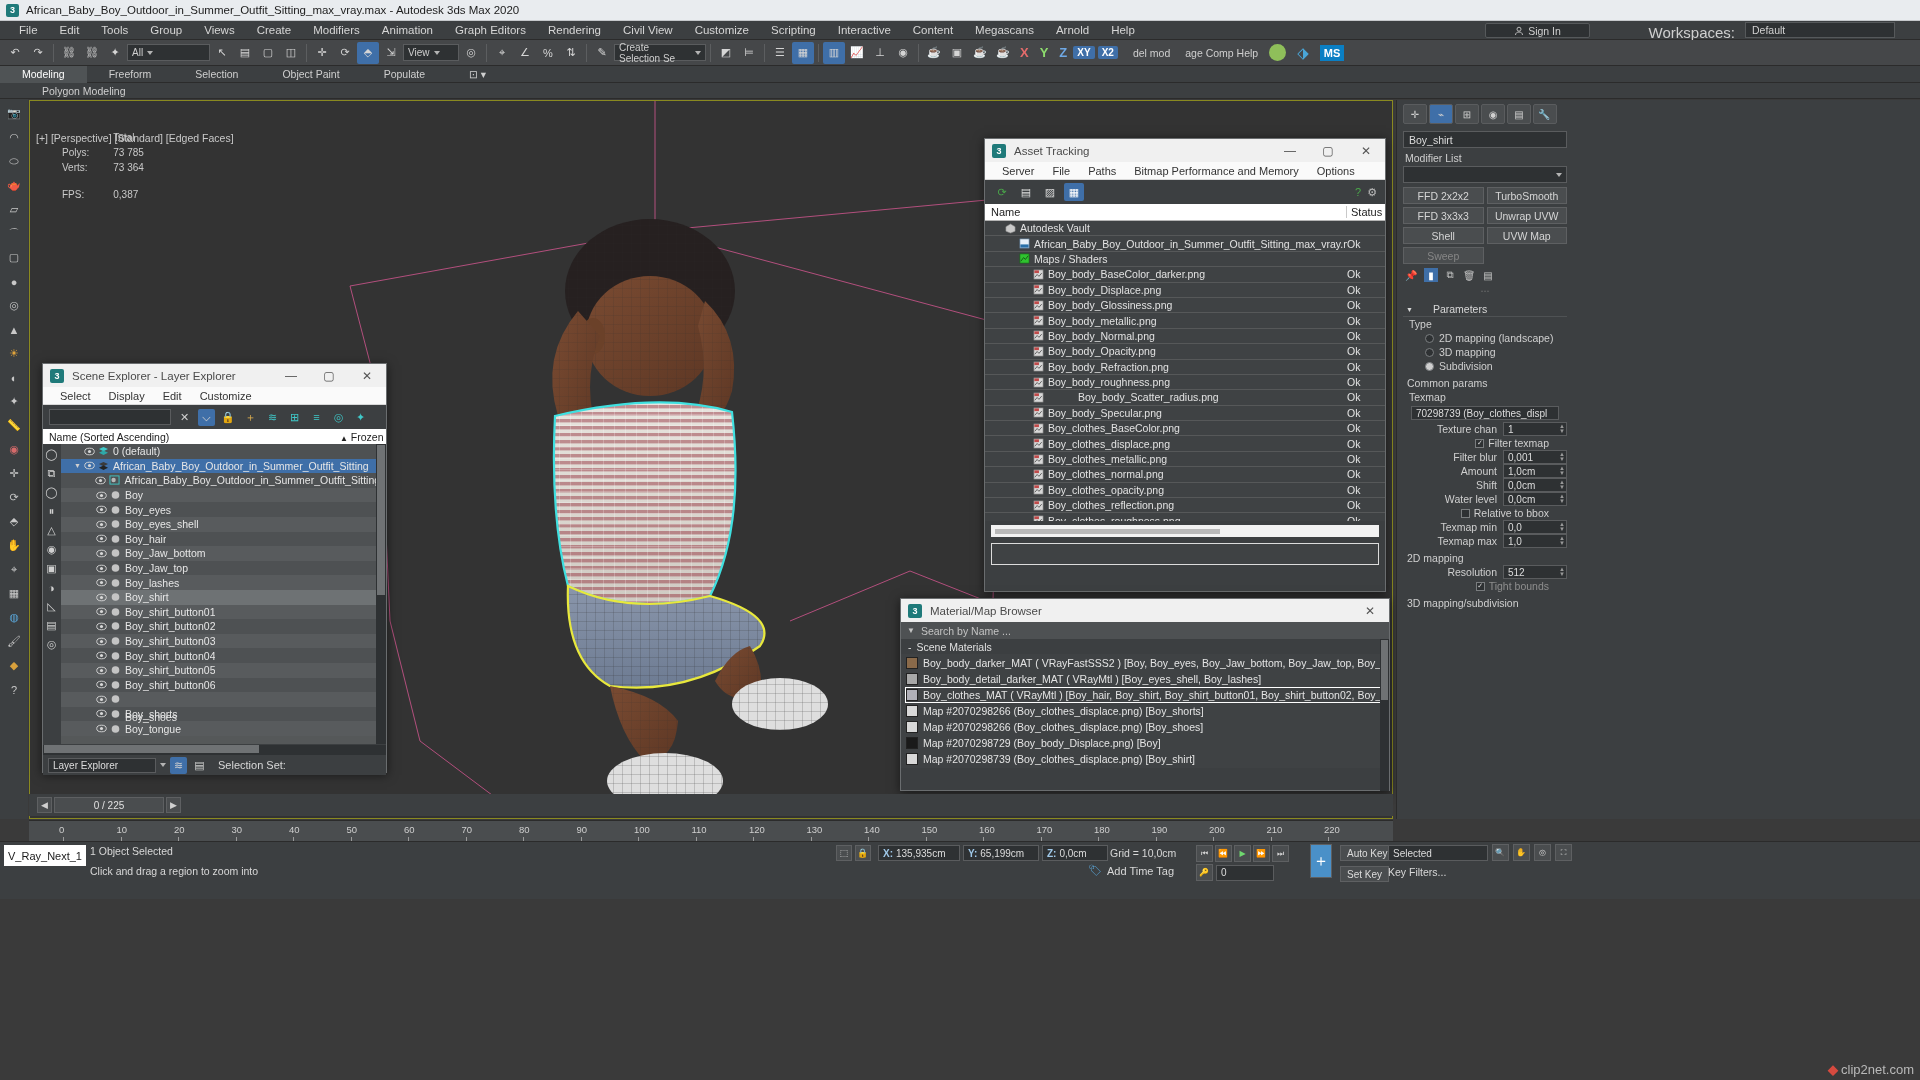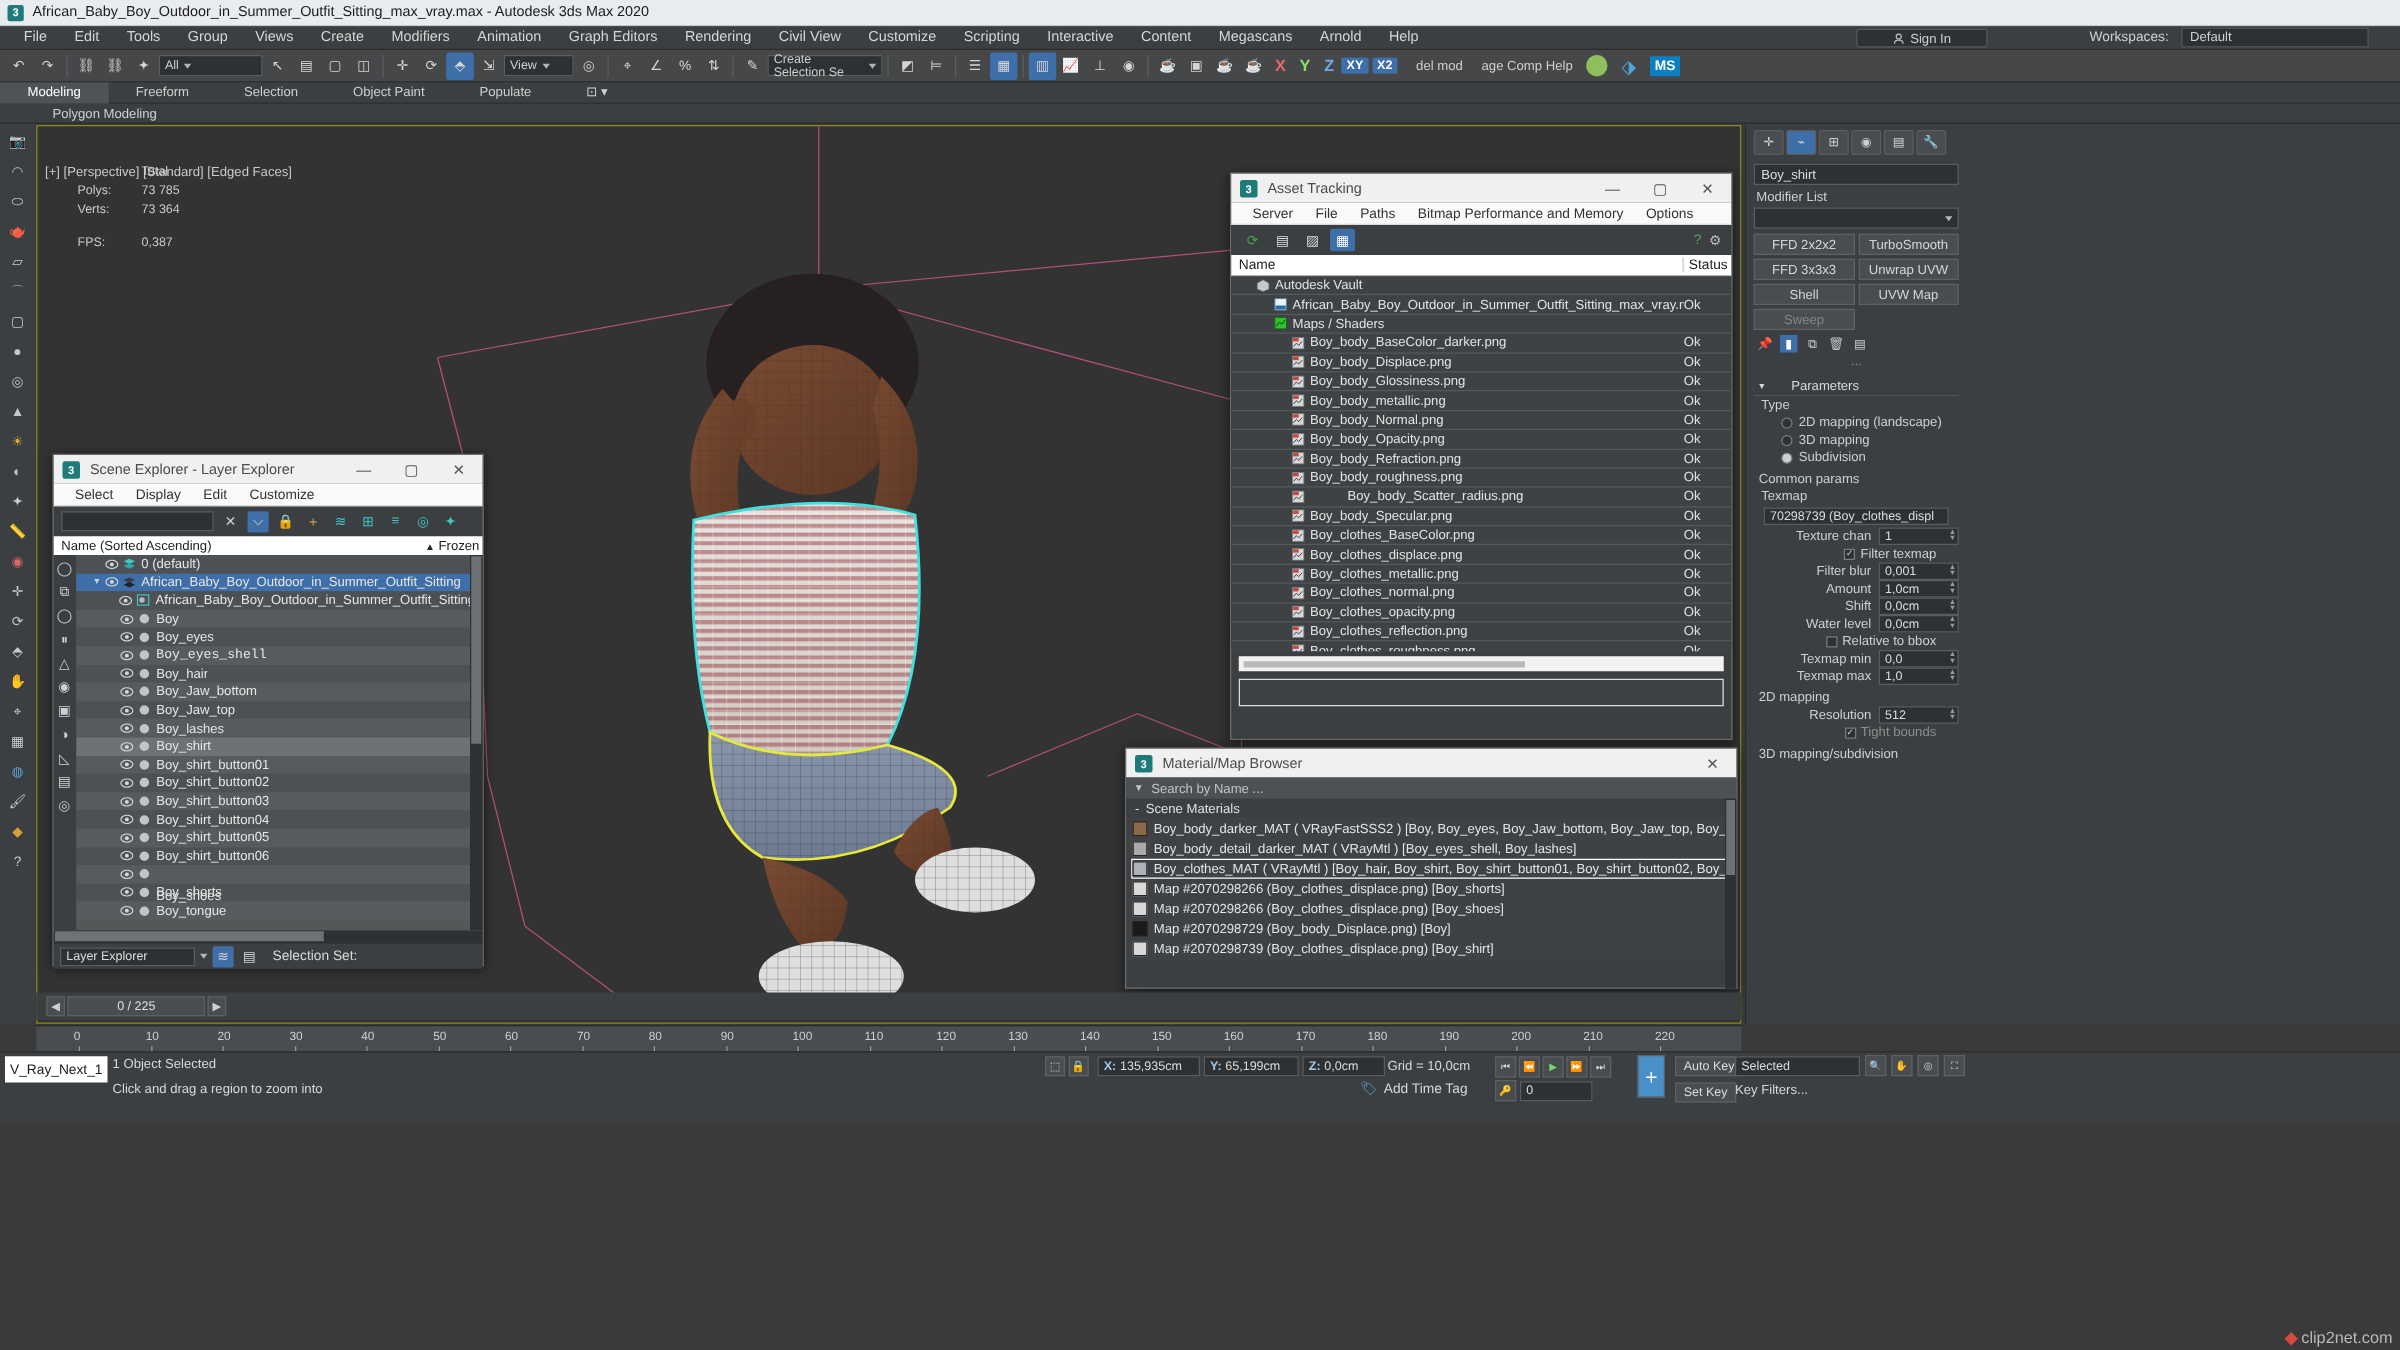--- a/index.html
+++ b/index.html
@@ -31,21 +31,21 @@
     background:#3c3f41; display:flex; align-items:center; padding-left:8px;
     border-bottom:1px solid #2b2b2b;
   }
   .menubar .mi { padding:0 11px; font-size:11.5px; color:#d6d6d6; line-height:19px; }
   .signin {
     position:absolute; right:330px; top:23px; height:15px; width:105px;
     background:#2e3133; border:1px solid #56595b; border-radius:2px;
     display:flex; align-items:center; justify-content:center; gap:4px;
     font-size:10.5px; color:#d0d0d0;
   }
-  .wkspace { position:absolute; right:185px; top:24px; font-size:11px; color:#cfcfcf; }
+  .wkspace { position:absolute; right:185px; top:24px; font-size:15px; color:#cfcfcf; }
   .wkdrop {
     position:absolute; right:25px; top:22px; width:150px; height:16px;
     background:#2e3133; border:1px solid #56595b; font-size:10.5px;
     color:#d0d0d0; display:flex; align-items:center; padding-left:6px;
   }
 
   
   .toolbar {
     position:absolute; left:0; top:40px; width:1920px; height:26px;
     background:#454749; border-bottom:1px solid #2b2b2b;
@@ -911,21 +911,21 @@
               <svg class="eye" viewBox="0 0 12 9">
                 <ellipse cx="6" cy="4.5" rx="5.2" ry="3.6" fill="none" stroke="#d8d8d8" stroke-width="1"></ellipse>
                 <circle cx="6" cy="4.5" r="1.7" fill="#d8d8d8"></circle>
               </svg>
             </span>
             <span style="display: inline-flex; margin-right: 4px;">
               <svg class="lyr" viewBox="0 0 12 11">
                 <circle cx="6" cy="5.5" r="4.2" fill="#c4c4c4"></circle>
               </svg>
             </span>
-            <span style="white-space: nowrap; overflow: hidden; font-family: Liberation Mono, monospace;">Boy_eyes_shell</span>
+            <span style="white-space: nowrap; overflow: hidden;">Boy_eyes_shell</span>
           </div>
           <div class="se-row">
             <span style="display: inline-block; width: 32px; font-size: 7px; color: rgb(207, 207, 207); text-align: right;"></span>
             <span style="display: inline-flex; margin: 0px 3px;">
               <svg class="eye" viewBox="0 0 12 9">
                 <ellipse cx="6" cy="4.5" rx="5.2" ry="3.6" fill="none" stroke="#d8d8d8" stroke-width="1"></ellipse>
                 <circle cx="6" cy="4.5" r="1.7" fill="#d8d8d8"></circle>
               </svg>
             </span>
             <span style="display: inline-flex; margin-right: 4px;">

